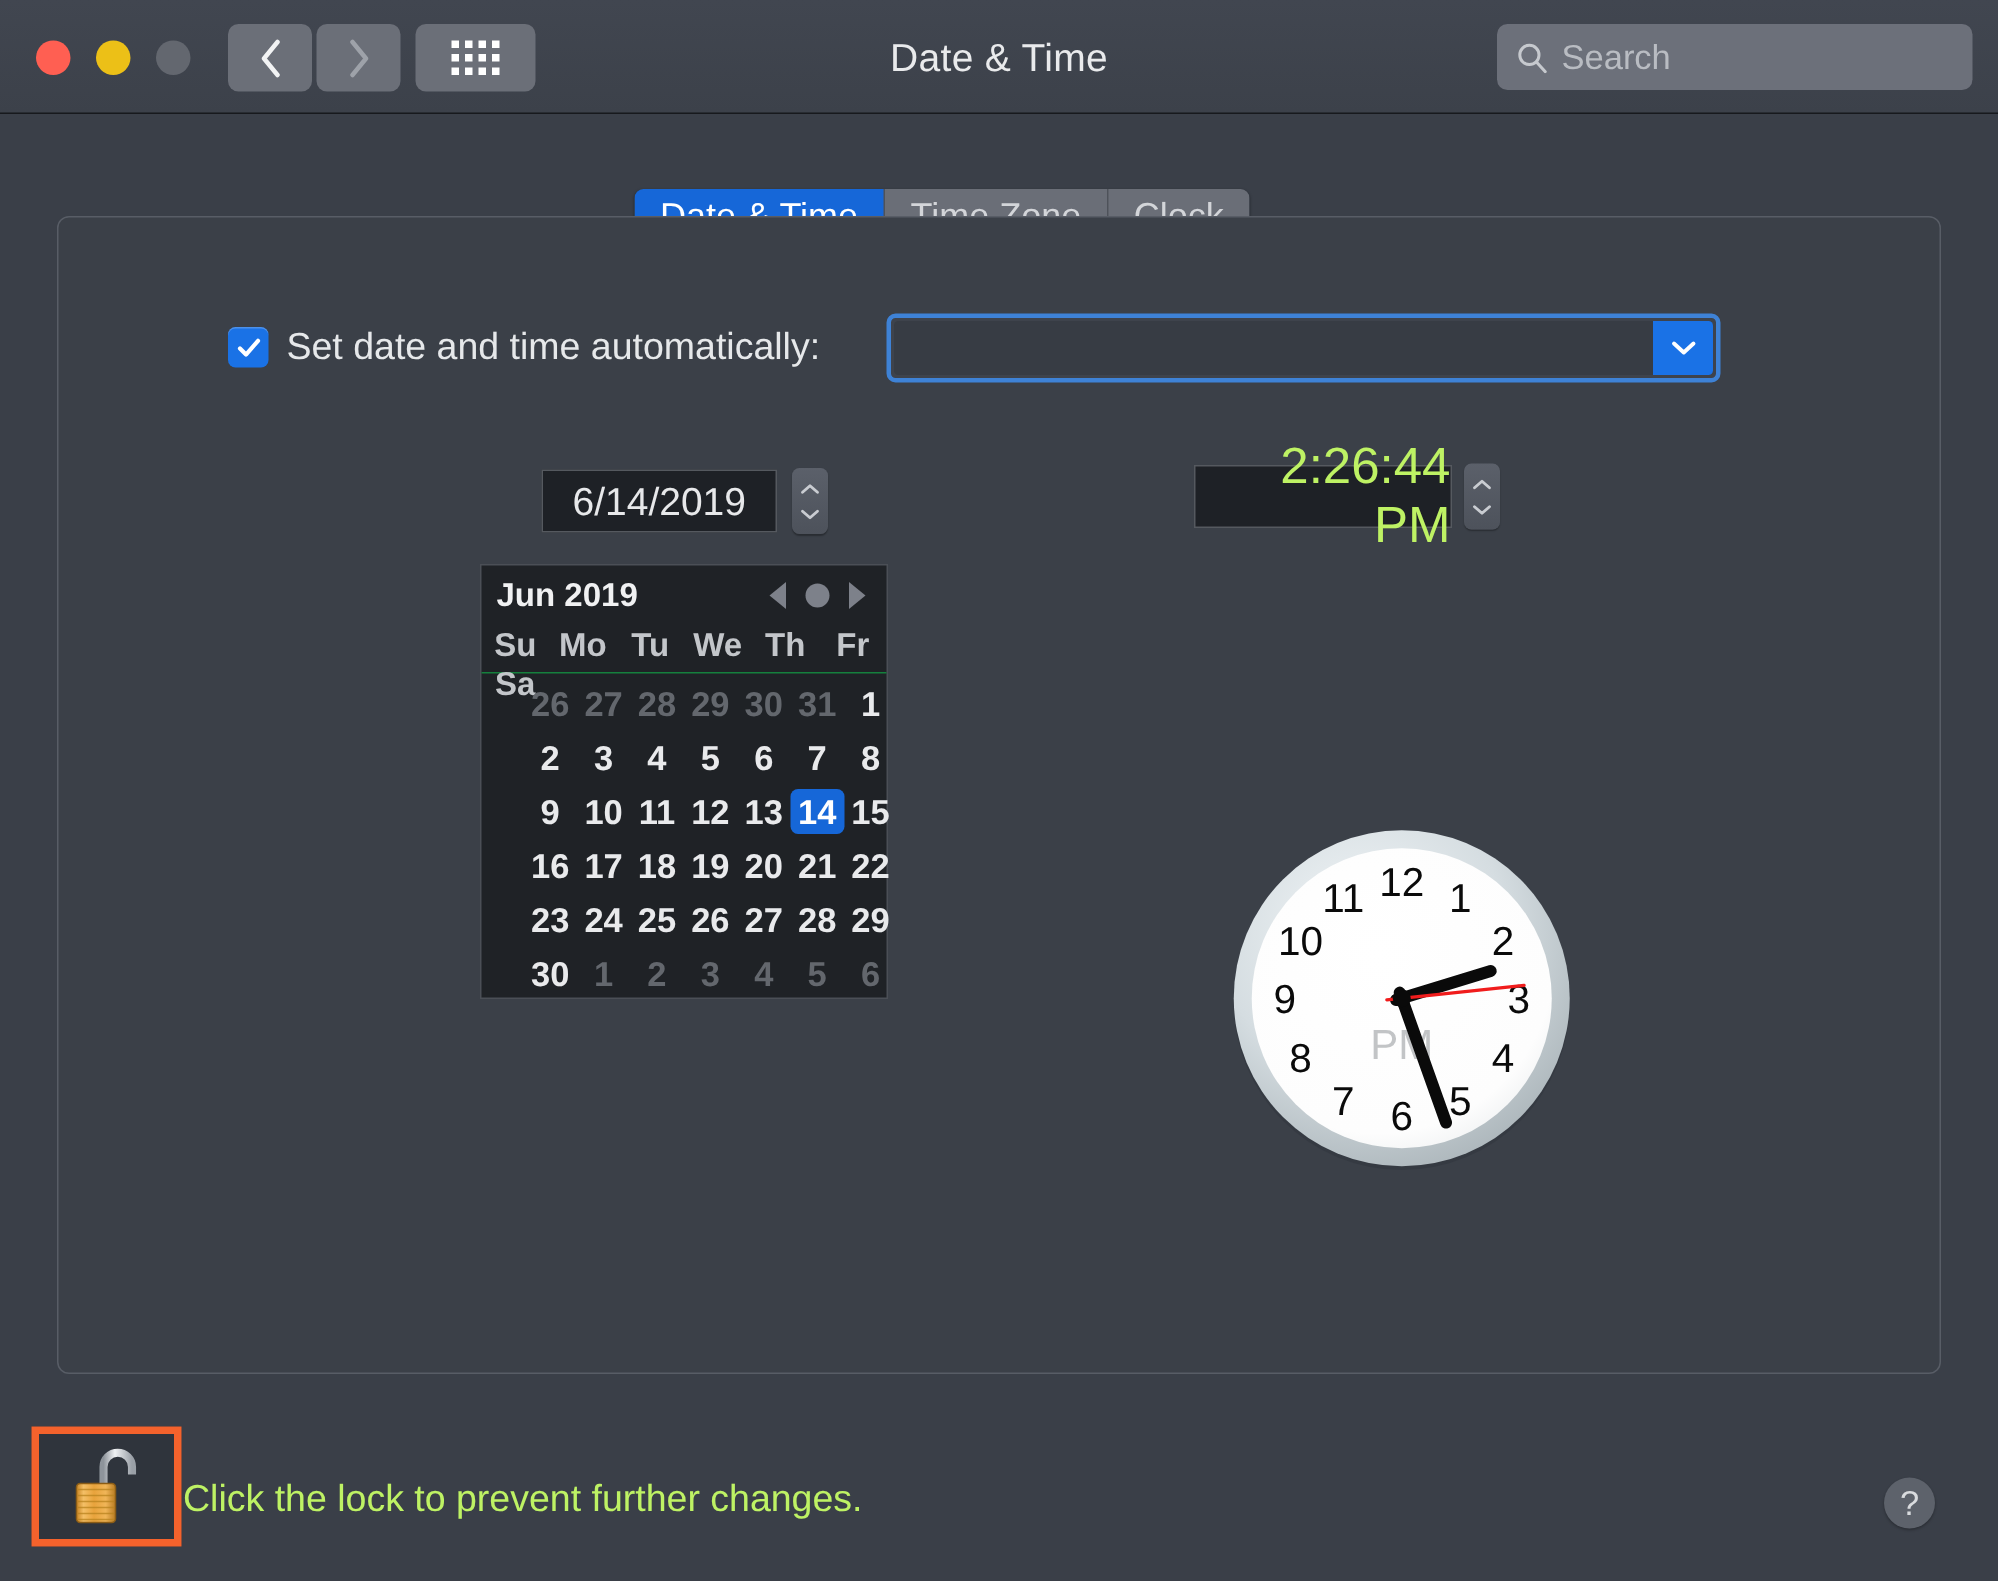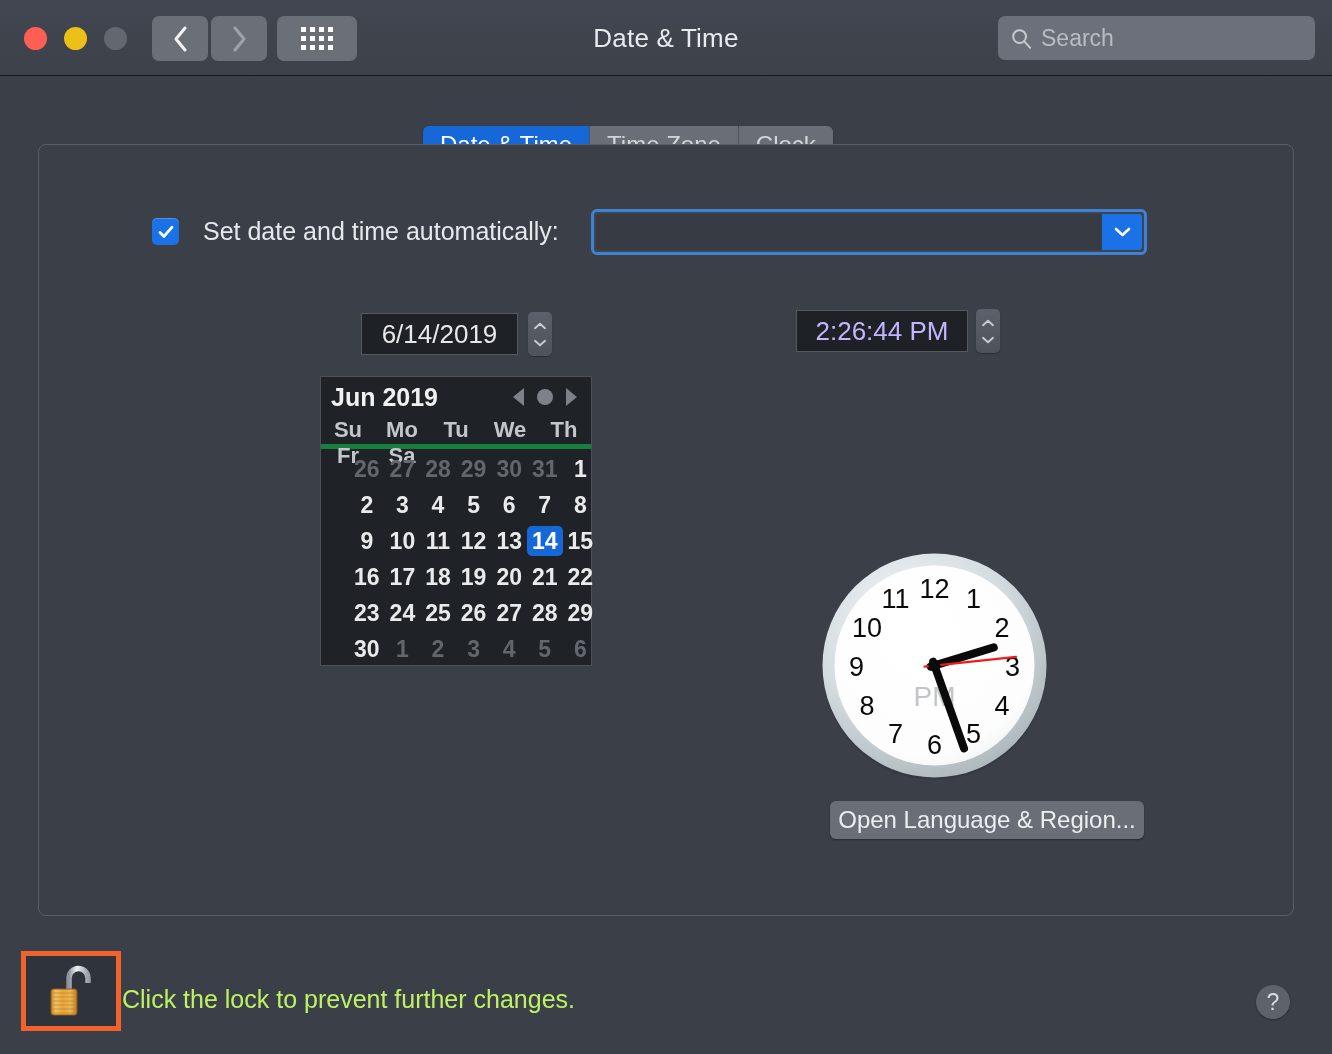--- a/index.html
+++ b/index.html
@@ -67,21 +67,21 @@
 
   
   #panel {
     position: absolute; left: 38px; top: 144px; width: 1256px; height: 772px;
     border: 1px solid #585d66; border-radius: 8px; background: #3b4048;
   }
 
   
   #auto-row {
     position: absolute; left: 113px; top: 72px;
-    display: flex; align-items: center; gap: 12px;
+    display: flex; align-items: center;
   }
   #auto-checkbox {
     width: 27px; height: 27px; border-radius: 5px; background: #1a72e6;
     display: flex; align-items: center; justify-content: center;
     box-shadow: inset 0 1px 0 rgba(255,255,255,.22);
   }
   #auto-label { color: #e6e8ea; font-size: 25px; margin-left: 12px; white-space: nowrap; }
 
   #server-select {
     position: absolute; left: 552px; top: 64px; width: 556px; height: 46px;
@@ -111,51 +111,51 @@
     display: flex; align-items: center; justify-content: center;
   }
   #date-value { color: #e7e8ea; font-size: 26px; }
   #date-stepper { position: absolute; left: 489px; top: 167px; }
 
   #time-field {
     position: absolute; left: 757px; top: 165px; width: 172px; height: 42px;
     background: #1e2126; border: 1px solid #55595f;
     display: flex; align-items: center; justify-content: center;
   }
-  #time-value { color: #c4b5fd; font-size: 26px; }
+  #time-value { color: #bef264; font-size: 34px; text-align: right; }
   #time-stepper { position: absolute; left: 937px; top: 164px; }
 
   .stepper {
     width: 24px; height: 44px; border-radius: 5px;
     background: linear-gradient(to bottom, #5b606a, #4d525b);
     display: flex; flex-direction: column; align-items: center;
     justify-content: space-around; padding: 5px 0;
     box-shadow: 0 1px 1px rgba(0,0,0,.3);
   }
 
   
   #calendar {
     position: absolute; left: 281px; top: 231px; width: 272px; height: 290px;
     background: #1f2226; border: 1px solid #4b4f56;
   }
   #cal-header {
     height: 40px; display: flex; align-items: center;
     padding: 0 8px 0 10px;
   }
-  #cal-month { color: #f0f1f2; font-size: 25px; font-weight: bold; flex: 1; }
+  #cal-month { color: #f0f1f2; font-size: 22px; font-weight: bold; flex: 1; }
   #cal-nav { display: flex; align-items: center; gap: 13px; padding-right: 6px; }
   .tri { width: 0; height: 0; }
   .tri.left  { border-top: 9px solid transparent; border-bottom: 9px solid transparent; border-right: 11px solid #7d818a; }
   .tri.right { border-top: 9px solid transparent; border-bottom: 9px solid transparent; border-left: 11px solid #7d818a; }
   #cal-today-dot { width: 16px; height: 16px; border-radius: 50%; background: #7d818a; }
 
   #cal-weekdays {
-    display: grid; grid-template-columns: repeat(5, 1fr);
+    display: grid; grid-template-columns: repeat(6, 1fr);
     height: 32px; align-items: center;
-    border-bottom: 5px solid #15803d;
+    border-bottom: 1px solid #15803d;
   }
   #cal-weekdays div { text-align: center; color: #c3c6ca; font-size: 22px; font-weight: bold; }
 
   #cal-grid {
     display: grid; grid-template-columns: repeat(7, 1fr);
     grid-auto-rows: 36px; padding-top: 2px; margin-left: 28px;
   }
   .cday {
     display: flex; align-items: center; justify-content: center;
     color: #e9eaec; font-size: 23px; font-weight: bold;
@@ -478,21 +478,20 @@
         <text x="52.0" y="90.5">10</text>
         <text x="80.5" y="62.0">11</text>
       </g>
     <text id="clock-meridiem" x="119.5" y="160" font-family="'Liberation Sans', sans-serif" font-size="28" fill="#c2c4c6" text-anchor="middle">PM</text>
     <line id="hand-hour" stroke="#0a0a0a" stroke-width="8" stroke-linecap="round" x1="115.67" y1="120.67" x2="178.79" y2="101.37"></line>
     <line id="hand-minute" stroke="#0a0a0a" stroke-width="8" stroke-linecap="round" x1="118.16" y1="115.73" x2="149.02" y2="202.40"></line>
     <line id="hand-second" stroke="#f01c1c" stroke-width="2.2" stroke-linecap="round" x1="201.05" y1="110.93" x2="109.55" y2="120.55"></line>
     <circle cx="119.5" cy="119.5" r="6" fill="#0a0a0a"></circle>
   </svg>
 
-  <div id="open-lang-btn">Open Language &amp; Region...</div>
 </div>
 
 <div id="lock-button">
   <svg width="46" height="56" viewBox="0 0 46 56">
     <defs>
       <linearGradient id="lockbody" x1="0" y1="0" x2="1" y2="0">
         <stop offset="0%" stop-color="#c98524"></stop>
         <stop offset="18%" stop-color="#f4bf66"></stop>
         <stop offset="45%" stop-color="#e8a33c"></stop>
         <stop offset="75%" stop-color="#f0b558"></stop>

